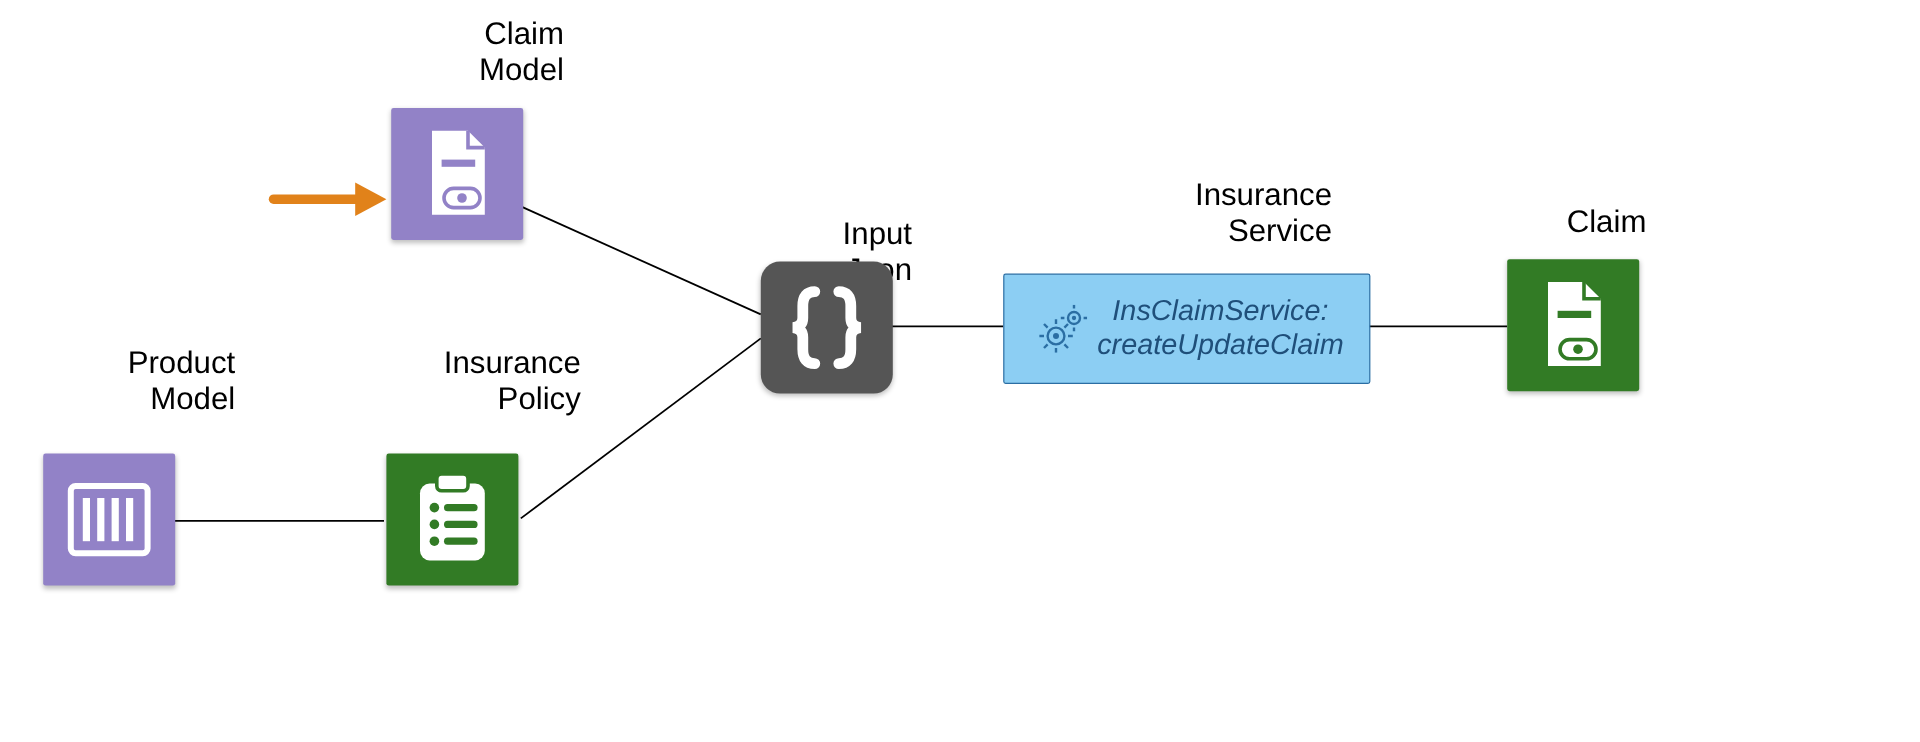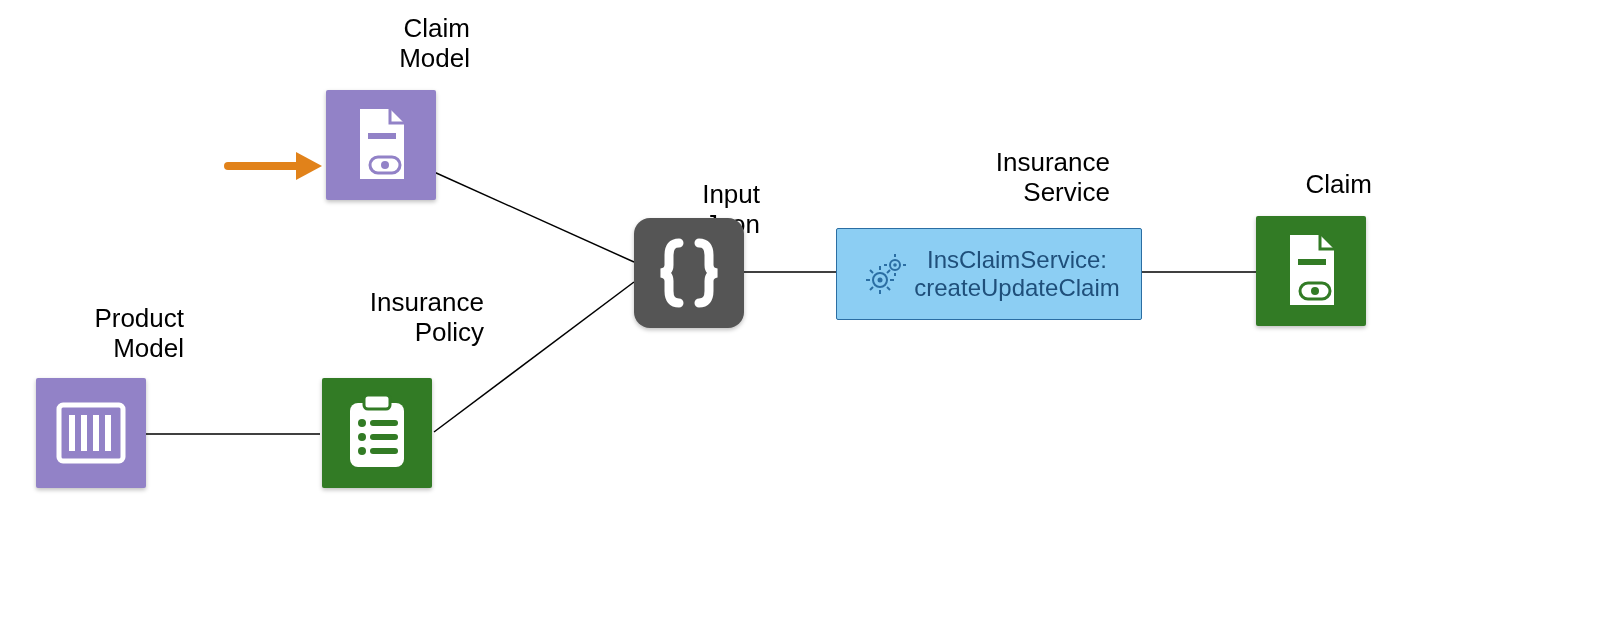--- a/index.html
+++ b/index.html
@@ -80,21 +80,21 @@
   <div class="tile" style="left:326px; top:90px; width:110px; height:110px; background:#9282c7;">
     <svg width="70" height="76" viewBox="0 0 70 76">
       <path d="M14 2 h30 l14 14 v56 h-44 z" fill="#fff"></path>
       <path d="M44 2 v14 h14" fill="none" stroke="#9282c7" stroke-width="3"></path>
       <rect x="22" y="26" width="28" height="6" fill="#9282c7"></rect>
       <rect x="24" y="50" width="30" height="16" rx="8" fill="#fff" stroke="#9282c7" stroke-width="3"></rect>
       <circle cx="39" cy="58" r="4" fill="#9282c7"></circle>
     </svg>
   </div>
 
-  <div class="label" style="left:24px; top:288px; width:160px;margin-top:16px;">Product
+  <div class="label" style="left:36px; top:288px; width:160px;">Product
 Model</div>
 
   <div class="tile" style="left:36px; top:378px; width:110px; height:110px; background:#9282c7;">
     <svg width="72" height="72" viewBox="0 0 72 72">
       <rect x="4" y="8" width="64" height="56" rx="4" fill="none" stroke="#fff" stroke-width="5"></rect>
       <rect x="14" y="18" width="6" height="36" fill="#fff"></rect>
       <rect x="26" y="18" width="6" height="36" fill="#fff"></rect>
       <rect x="38" y="18" width="6" height="36" fill="#fff"></rect>
       <rect x="50" y="18" width="6" height="36" fill="#fff"></rect>
     </svg>
@@ -123,21 +123,21 @@
   <div class="tile" style="left:634px; top:218px; width:110px; height:110px; background:#555555; border-radius:16px;">
     <svg width="80" height="80" viewBox="0 0 80 80">
       <path d="M30 10 q-10 0 -10 12 v10 q0 7 -8 8 q8 1 8 8 v10 q0 12 10 12" fill="none" stroke="#fff" stroke-width="9" stroke-linecap="round"></path>
       <path d="M50 10 q10 0 10 12 v10 q0 7 8 8 q-8 1 -8 8 v10 q0 12 -10 12" fill="none" stroke="#fff" stroke-width="9" stroke-linecap="round"></path>
     </svg>
   </div>
 
   <div class="label" style="left:870px; top:148px; width:240px;">Insurance
 Service</div>
 
-  <div class="service-box" style="left:836px; top:228px; width:304px; height:90px; background:#8ccef3;">
+  <div class="service-box" style="left:836px; top:228px; width:304px; height:90px; background:#8ccef3;font-style:italic;">
     <svg width="40" height="40" viewBox="0 0 40 40" style="margin-left:8px;">
       <g fill="none" stroke="#2b6ea3" stroke-width="2">
         <circle cx="14" cy="26" r="7"></circle>
         <circle cx="14" cy="26" r="2.5" fill="#2b6ea3" stroke="none"></circle>
         <line x1="14" y1="16" x2="14" y2="12"></line>
           <line x1="14" y1="36" x2="14" y2="40"></line>
         <line x1="4" y1="26" x2="0" y2="26"></line>
           <line x1="24" y1="26" x2="28" y2="26"></line>
         <line x1="7" y1="19" x2="4" y2="16"></line>
           <line x1="21" y1="19" x2="24" y2="16"></line>

